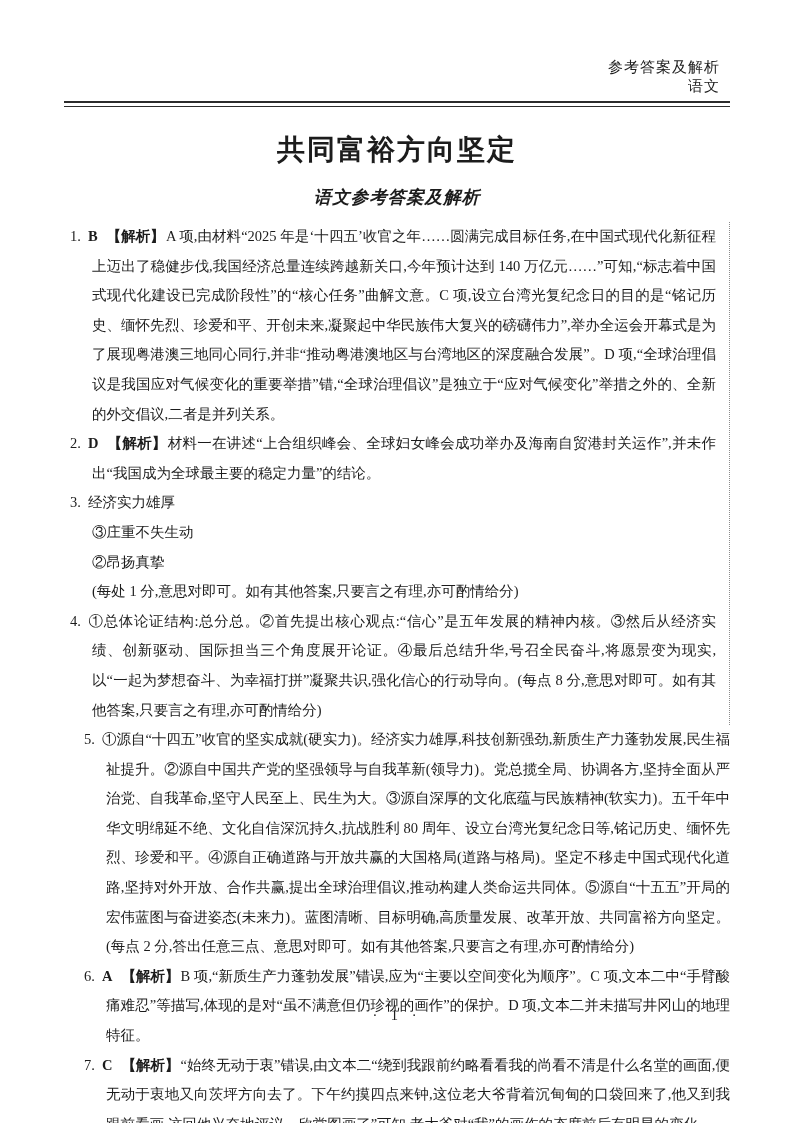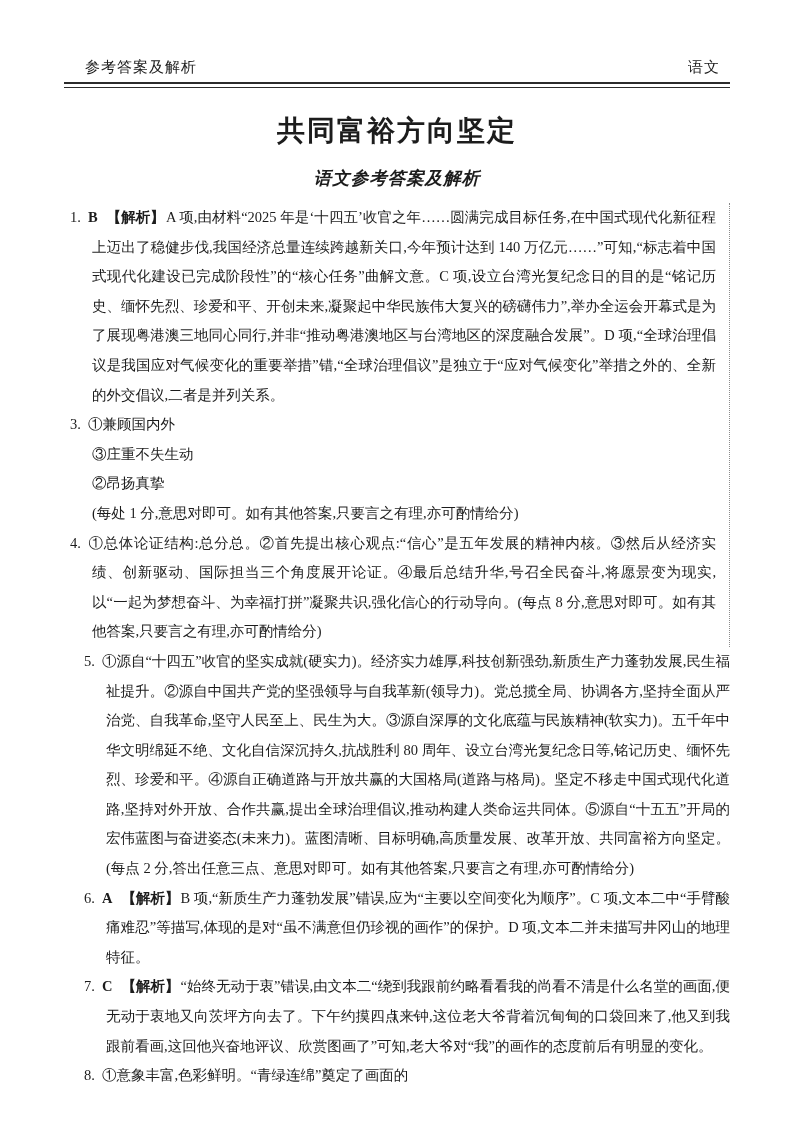--- a/index.html
+++ b/index.html
@@ -9,21 +9,21 @@
     color:#1c1c1c;
     -webkit-font-smoothing:antialiased;
   }
   .page{position:relative;width:794px;height:1123px;overflow:hidden;background:#fff;}
 
   
   .header{
     display:flex;justify-content:space-between;align-items:flex-end;
     margin:58px 64px 0 64px;
     padding:0 10px 0 21px;
-    font-size:15px;letter-spacing:1px;
+    font-size:15px;letter-spacing:1px;flex-direction:column;
   }
   .double-rule{
     margin:5px 64px 0 64px;
     height:3px;
     border-top:2.4px solid #2b2b2b;
     border-bottom:1.6px solid #2b2b2b;
   }
 
   
   .title{
@@ -86,24 +86,29 @@
   <div class="columns">
 
     <div class="col col-left">
 
       <div class="item">
         <p class="para lead">
           <span class="num">1.</span><b class="ans">B</b><b class="tag">【解析】</b><span>A 项,由材料“2025 年是‘十四五’收官之年……圆满完成目标任务,在中国式现代化新征程上迈出了稳健步伐,我国经济总量连续跨越新关口,今年预计达到 140 万亿元……”可知,“标志着中国式现代化建设已完成阶段性”的“核心任务”曲解文意。C 项,设立台湾光复纪念日的目的是“铭记历史、缅怀先烈、珍爱和平、开创未来,凝聚起中华民族伟大复兴的磅礴伟力”,举办全运会开幕式是为了展现粤港澳三地同心同行,并非“推动粤港澳地区与台湾地区的深度融合发展”。D 项,“全球治理倡议是我国应对气候变化的重要举措”错,“全球治理倡议”是独立于“应对气候变化”举措之外的、全新的外交倡议,二者是并列关系。</span>
         </p>
       </div>
 
+      <div class="item">
+        <p class="para lead">
+          <span class="num">2.</span><b class="ans">D</b><b class="tag">【解析】</b><span>材料一在讲述“上合组织峰会、全球妇女峰会成功举办及海南自贸港封关运作”,并未作出“我国成为全球最主要的稳定力量”的结论。</span>
+        </p>
+      </div>
 
       <div class="item">
         <p class="para lead">
-          <span class="num">3.</span><span>①兼顾国内外</span>
+          <span class="num">3.</span><span>经济实力雄厚</span>
         </p>
         <p class="para">③庄重不失生动</p>
         <p class="para">②昂扬真挚</p>
         <p class="para">(每处 1 分,意思对即可。如有其他答案,只要言之有理,亦可酌情给分)</p>
       </div>
 
       <div class="item">
         <p class="para lead">
           <span class="num">4.</span><span>①总体论证结构:总分总。②首先提出核心观点:“信心”是五年发展的精神内核。③然后从经济实绩、创新驱动、国际担当三个角度展开论证。④最后总结升华,号召全民奋斗,将愿景变为现实,以“一起为梦想奋斗、为幸福打拼”凝聚共识,强化信心的行动导向。(每点 8 分,意思对即可。如有其他答案,只要言之有理,亦可酌情给分)</span>
         </p>

